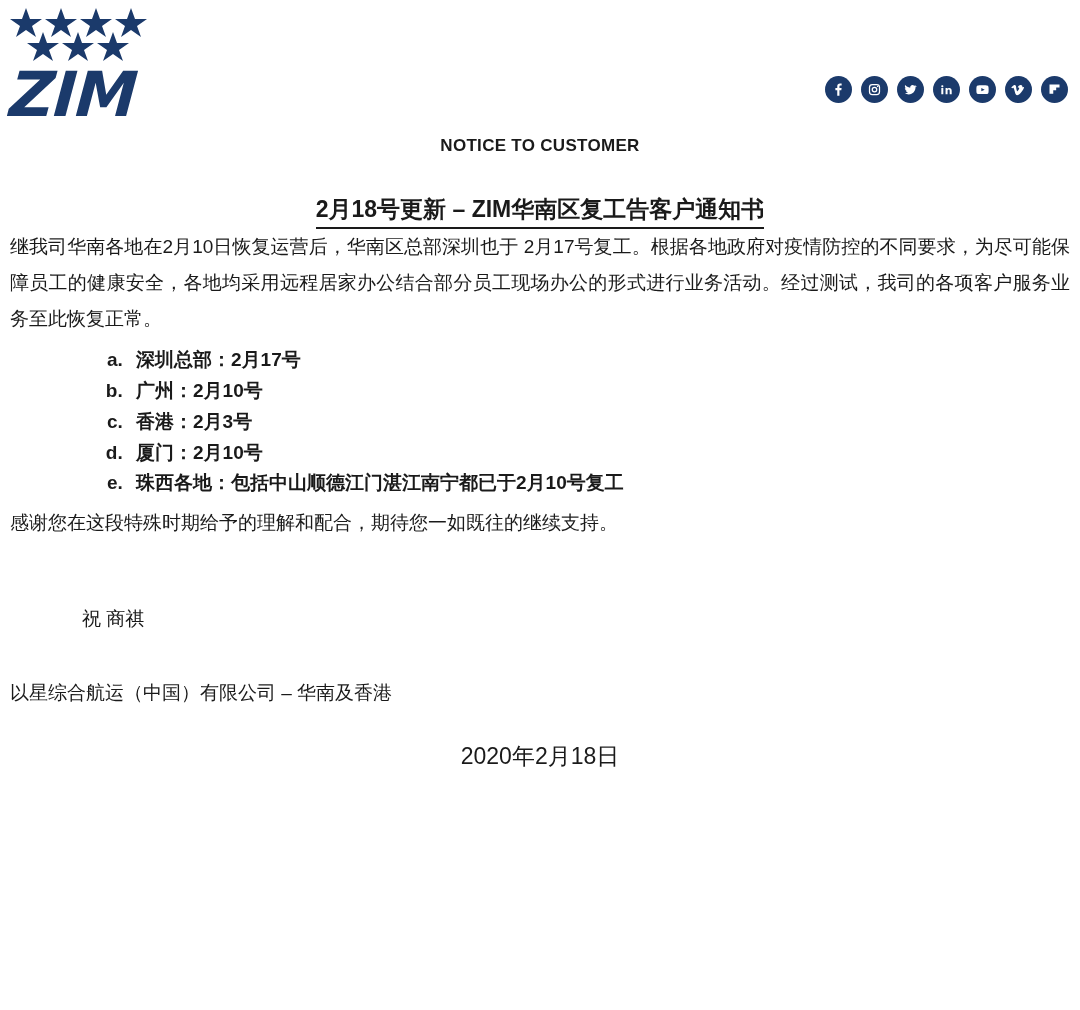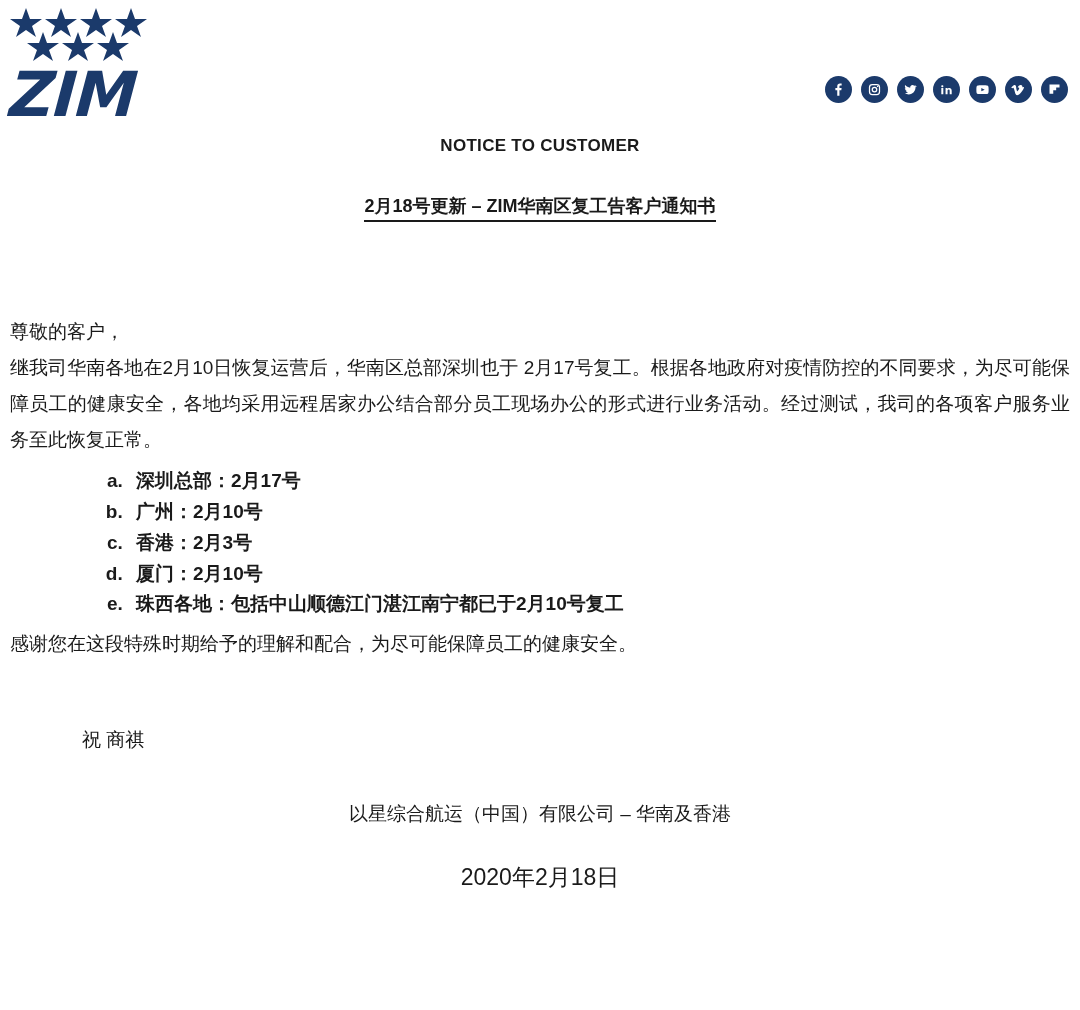--- a/index.html
+++ b/index.html
@@ -76,21 +76,21 @@
     letter-spacing: 0.3px;
     color: #1a1a1a;
     text-align: center;
   }
   .subtitle-wrap {
     margin-top: 38px;
   }
   .subtitle {
     display: inline-block;
     font-weight: bold;
-    font-size: 18px;
+    font-size: 23px;
     border-bottom: 2px solid #1a1a1a;
     padding-bottom: 2px;
     color: #1a1a1a;
   }
 
   
   .body-block {
     margin: 0 10px 0 10px;
     font-size: 19px;
     line-height: 1.9;
@@ -119,21 +119,20 @@
   }
   .para-tail2 {
     margin-top: 6px;
   }
   .regards {
     margin-top: 60px;
     padding-left: 72px;
   }
   .signature {
     margin-top: 38px;
-    text-align: center;
     font-size: 19px;
   }
   .date-line {
     margin-top: 24px;
     text-align: center;
     font-size: 23px;
   }
 </style>
 </head>
 <body>
@@ -202,31 +201,30 @@
 
 <div class="title-block">
   <div class="notice-title">NOTICE TO CUSTOMER</div>
   <div class="subtitle-wrap">
     <span class="subtitle">2月18号更新 – ZIM华南区复工告客户通知书</span>
   </div>
 </div>
 
 <div class="body-block">
 
-  <div class="salutation">尊敬的客户，</div>
 
   <div class="para">继我司华南各地在2月10日恢复运营后，华南区总部深圳也于 2月17号复工。根据各地政府对疫情防控的不同要求，为尽可能保障员工的健康安全，各地均采用远程居家办公结合部分员工现场办公的形式进行业务活动。经过测试，我司的各项客户服务业务至此恢复正常。</div>
 
   <ol class="items">
     <li>深圳总部：2月17号</li>
     <li>广州：2月10号</li>
     <li>香港：2月3号</li>
     <li>厦门：2月10号</li>
     <li>珠西各地：包括中山顺德江门湛江南宁都已于2月10号复工</li>
   </ol>
 
-  <div class="para-tail2">感谢您在这段特殊时期给予的理解和配合，为尽可能保障员工的健康安全。</div>
+  <div class="para-tail2">感谢您在这段特殊时期给予的理解和配合，期待您一如既往的继续支持。</div>
 
   <div class="regards">祝 商祺</div>
 
   <div class="signature">以星综合航运（中国）有限公司 – 华南及香港</div>
   <div class="date-line">2020年2月18日</div>
 </div>
 
 </body></html>

